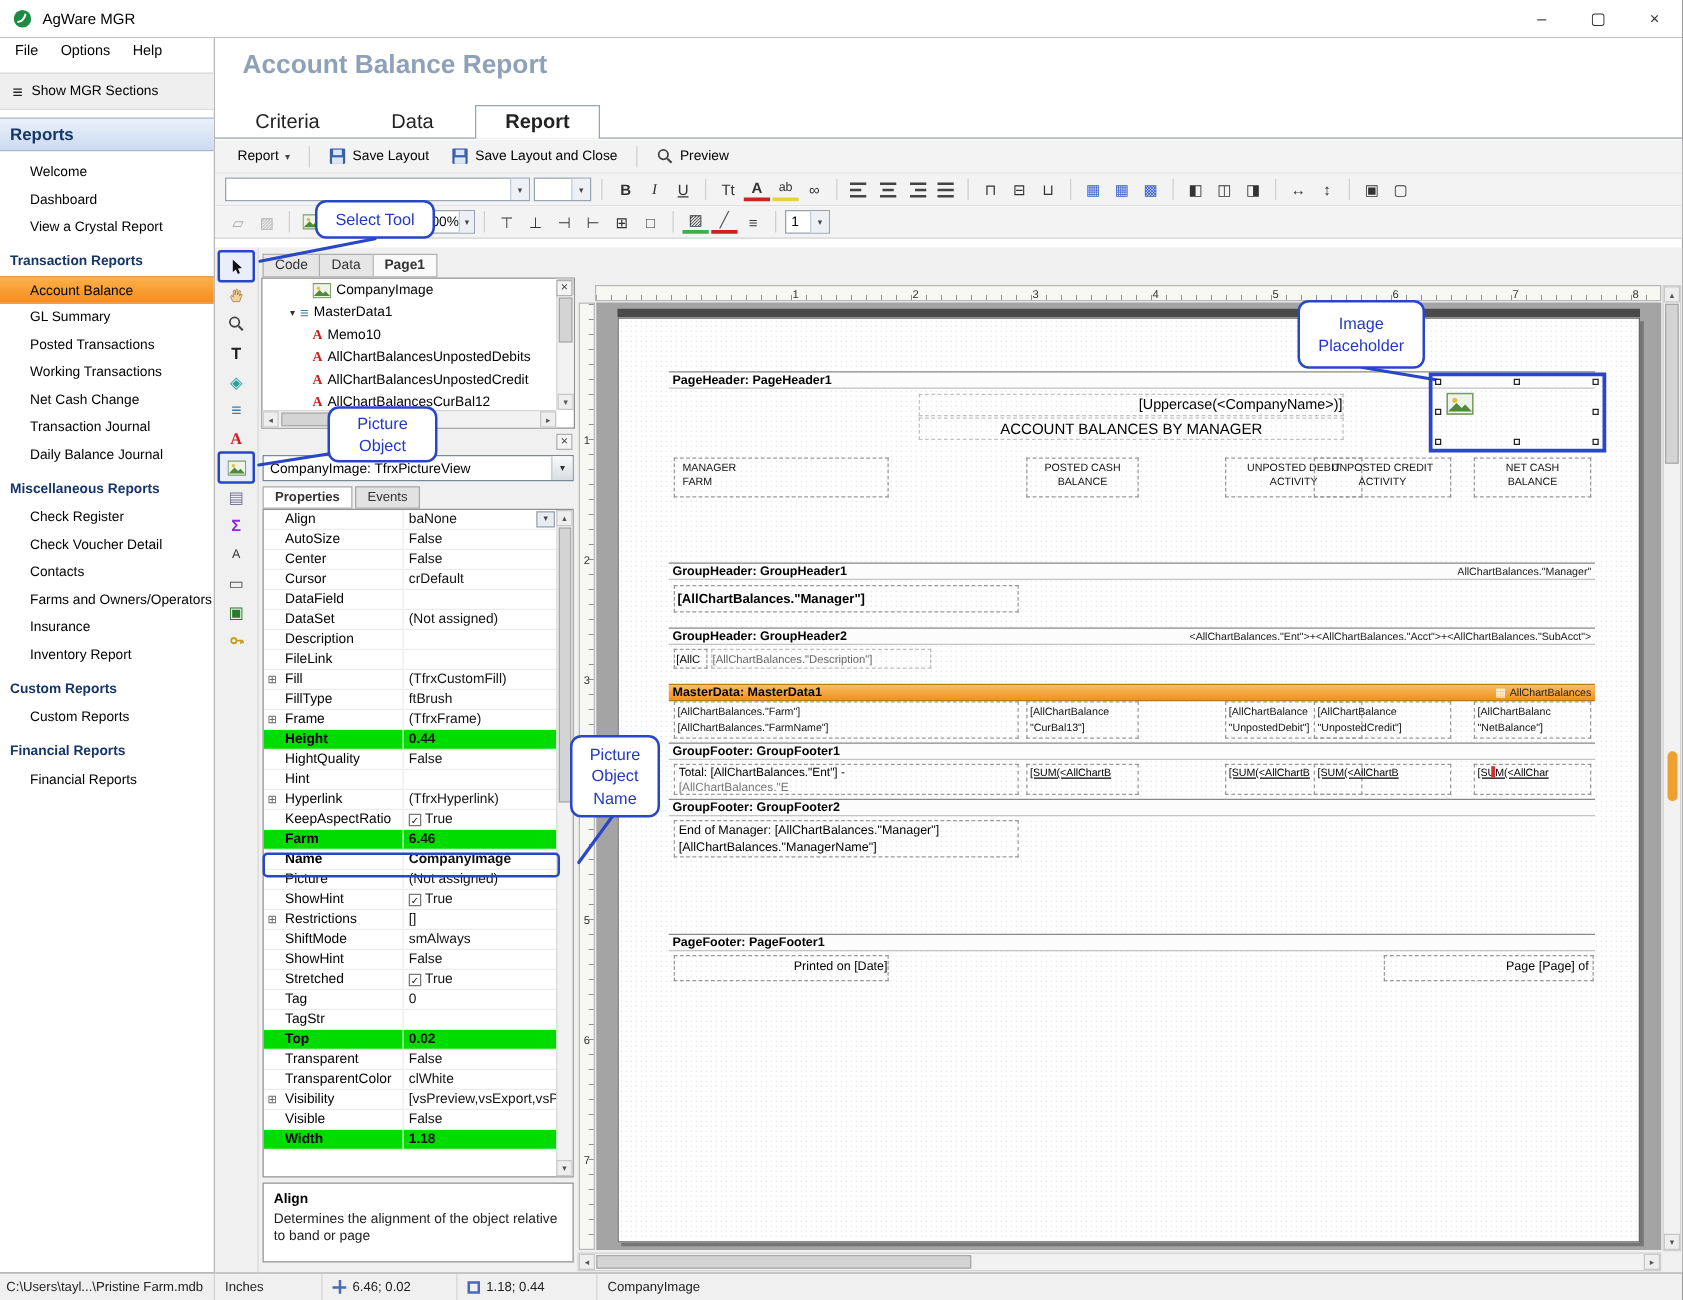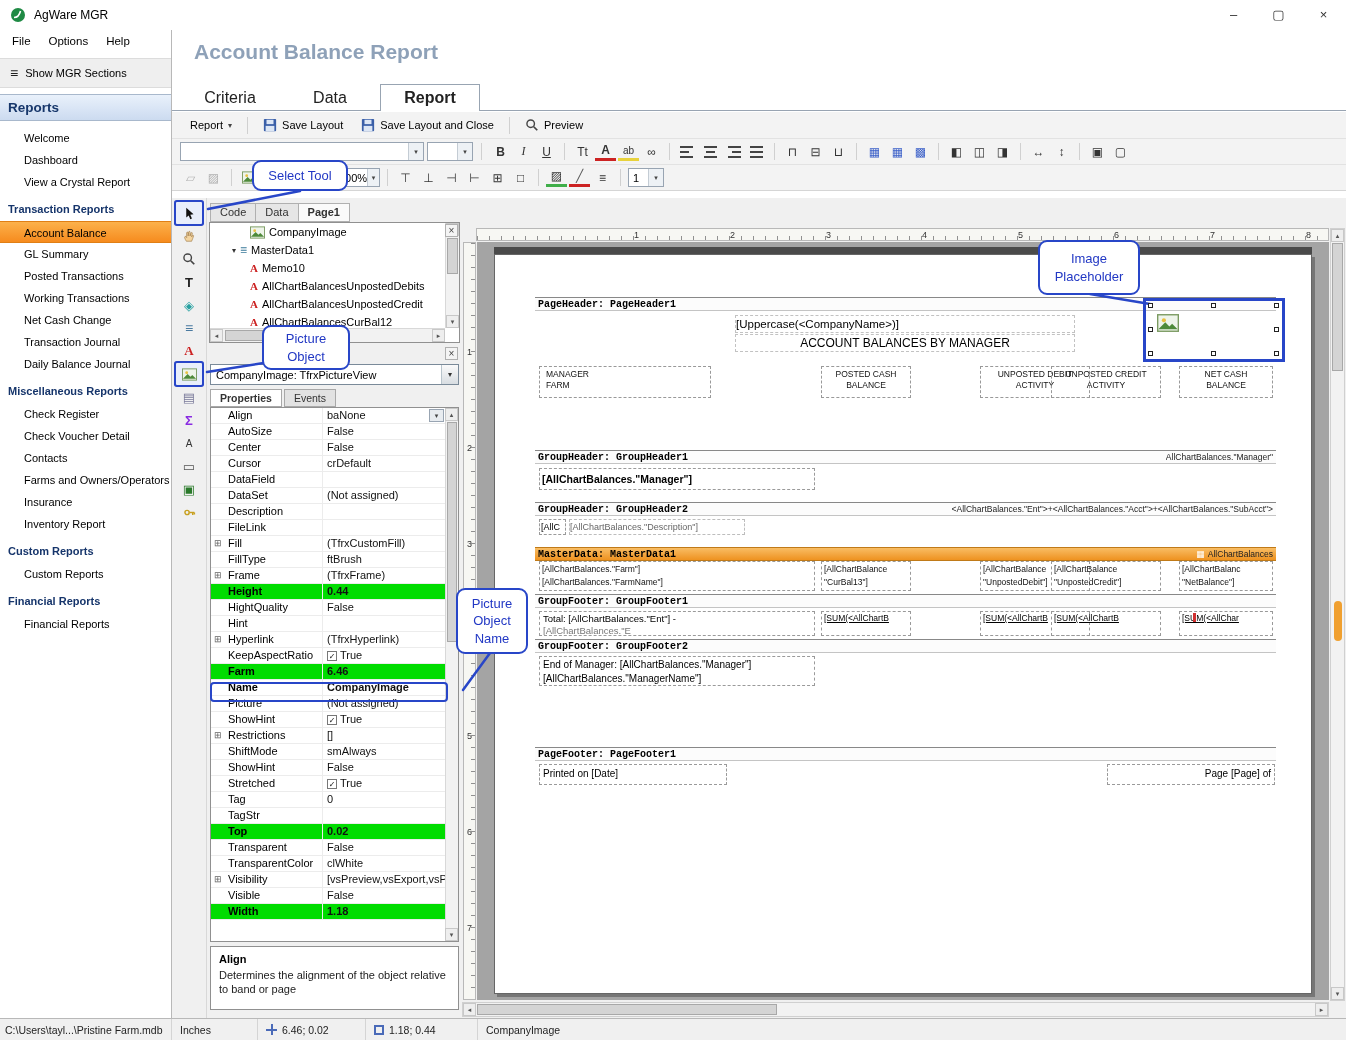--- a/index.html
+++ b/index.html
@@ -109,43 +109,43 @@
   .hnum { position:absolute; top:1px; font-size:9px; color:#333; }
   .vruler { position:absolute; left:1px; top:44px; width:13px; height:758px; background:#f7f7f3; border:1px solid #b8b8b8; }
   .vruler::after { content:""; position:absolute; top:0; bottom:0; right:0; width:4px; background:repeating-linear-gradient(#909090 0 1px,transparent 1px 12px); }
   .vnum { position:absolute; left:3px; font-size:9px; color:#333; }
   .viewport { position:absolute; left:15px; right:17px; top:44px; height:758px; background:#a4a4a4; overflow:hidden; }
   .pagetopedge { position:absolute; left:17px; top:5px; width:818px; height:7px; background:#4a4a4a; }
   .page { position:absolute; left:17px; top:12px; width:818px; height:740px; background:#fff; border:1px solid #666; box-shadow:3px 3px 0 rgba(0,0,0,.28);
           background-image:radial-gradient(#d4d4d4 .7px, transparent .7px); background-size:4px 4px; }
 
   .band-bar { position:absolute; left:40px; width:741px; height:14px; background:#fcfcfc; border-top:1px solid #888; border-bottom:1px solid #c4c4c4; display:flex; align-items:center; justify-content:space-between; padding:0 3px; }
-  .bb-title { font-weight:bold; font-size:10px; white-space:nowrap;font-family:Liberation Mono, monospace; }
+  .bb-title { font-weight:bold; font-size:10px; white-space:nowrap; }
   .bb-note { font-size:8.5px; color:#222; display:flex; align-items:center; gap:3px; white-space:nowrap; overflow:hidden; }
   .band-bar.md { background:linear-gradient(#f9bd64,#ee9220); border-color:#c07a18; }
   .mdico { color:#fff; font-size:9px; }
 
   .obj { position:absolute; border:1px dashed #9a9a9a; overflow:hidden; color:#000; }
-  .company { left:240px; top:60px; width:340px; height:18px; text-align:left; font-size:11.5px; line-height:16px; border-color:#c2c2c2; }
+  .company { left:240px; top:60px; width:340px; height:18px; text-align:right; font-size:11.5px; line-height:16px; border-color:#c2c2c2; }
   .rtitle  { left:240px; top:79px; width:340px; height:18px; text-align:center; font-size:12px; line-height:16px; border-color:#c2c2c2; }
   .colcell { position:absolute; top:111px; height:32px; border:1px dashed #999; font-size:8.5px; line-height:1.35; text-align:center; padding-top:2px; color:#111; }
   .i0 { left:44px;  width:172px; } .i1 { left:326px; width:90px; } .i2 { left:454px; width:110px;margin-left:31px; }
   .i3 { left:556px; width:110px; } .i4 { left:684px; width:94px; }
   .colcell.i0 { text-align:left; padding-left:6px; }
   .gh1obj { left:44px; top:213px; width:276px; height:22px; font-weight:bold; font-size:10.5px; line-height:20px; padding-left:2px; }
   .gh2small { left:44px; top:264px; width:27px; height:16px; font-size:9px; line-height:14px; padding-left:1px; }
   .gh2obj { left:74px; top:264px; width:176px; height:16px; font-size:9px; line-height:14px; color:#666; border-color:#bdbdbd; }
   .mdcell { position:absolute; top:306px; height:30px; border:1px dashed #999; font-size:8.5px; line-height:1.55; padding:1px 2px; color:#111; overflow:hidden; white-space:nowrap; }
   .mdcell.i0 { width:276px; }
   .gf1total { left:44px; top:356px; width:276px; height:25px; font-size:9.5px; line-height:1.3; padding:1px 3px; }
   .gf1total .dim { color:#777; }
   .sumcell { position:absolute; top:356px; height:25px; border:1px dashed #999; font-size:8.5px; line-height:1.4; padding:1px 2px; overflow:hidden; white-space:nowrap;text-decoration:underline; }
   .redtick { position:absolute; left:698px; top:358px; width:3px; height:9px; background:#d03030; }
   .gf2obj { left:44px; top:401px; width:276px; height:30px; font-size:10px; line-height:1.4; padding:1px 3px; }
-  .pfleft { left:44px; top:509px; width:188px; height:21px; font-size:10px; line-height:18px; padding-left:3px; }
+  .pfleft { left:44px; top:509px; width:172px; height:21px; font-size:10px; line-height:18px; padding-left:3px;text-align:right; }
   .pfright { left:612px; top:509px; width:168px; height:21px; font-size:10px; line-height:18px; text-align:right; padding-right:3px; }
 
   
   .vscroll { position:absolute; right:1px; top:30px; bottom:17px; width:15px; background:#f2f2f2; border:1px solid #d0d0d0; }
   .hscroll { position:absolute; left:0; right:17px; bottom:1px; height:15px; background:#f2f2f2; border:1px solid #d0d0d0; }
   .sbarr { position:absolute; width:13px; height:13px; font-size:7px; color:#555; display:flex; align-items:center; justify-content:center; background:#eee; border:1px solid #c8c8c8; }
   .sbthumb { position:absolute; background:#d4d4d4; border:1px solid #a8a8a8; }
   .orangepill { position:absolute; left:3px; width:8px; top:372px; height:40px; background:#f0a030; border-radius:4px; }
   .tree-vscroll { position:absolute; right:0; top:0; bottom:14px; width:14px; background:#f2f2f2; border-left:1px solid #d8d8d8; }
   .tree-hscroll { position:absolute; left:0; right:14px; bottom:0; height:14px; background:#f2f2f2; border-top:1px solid #d8d8d8; }

